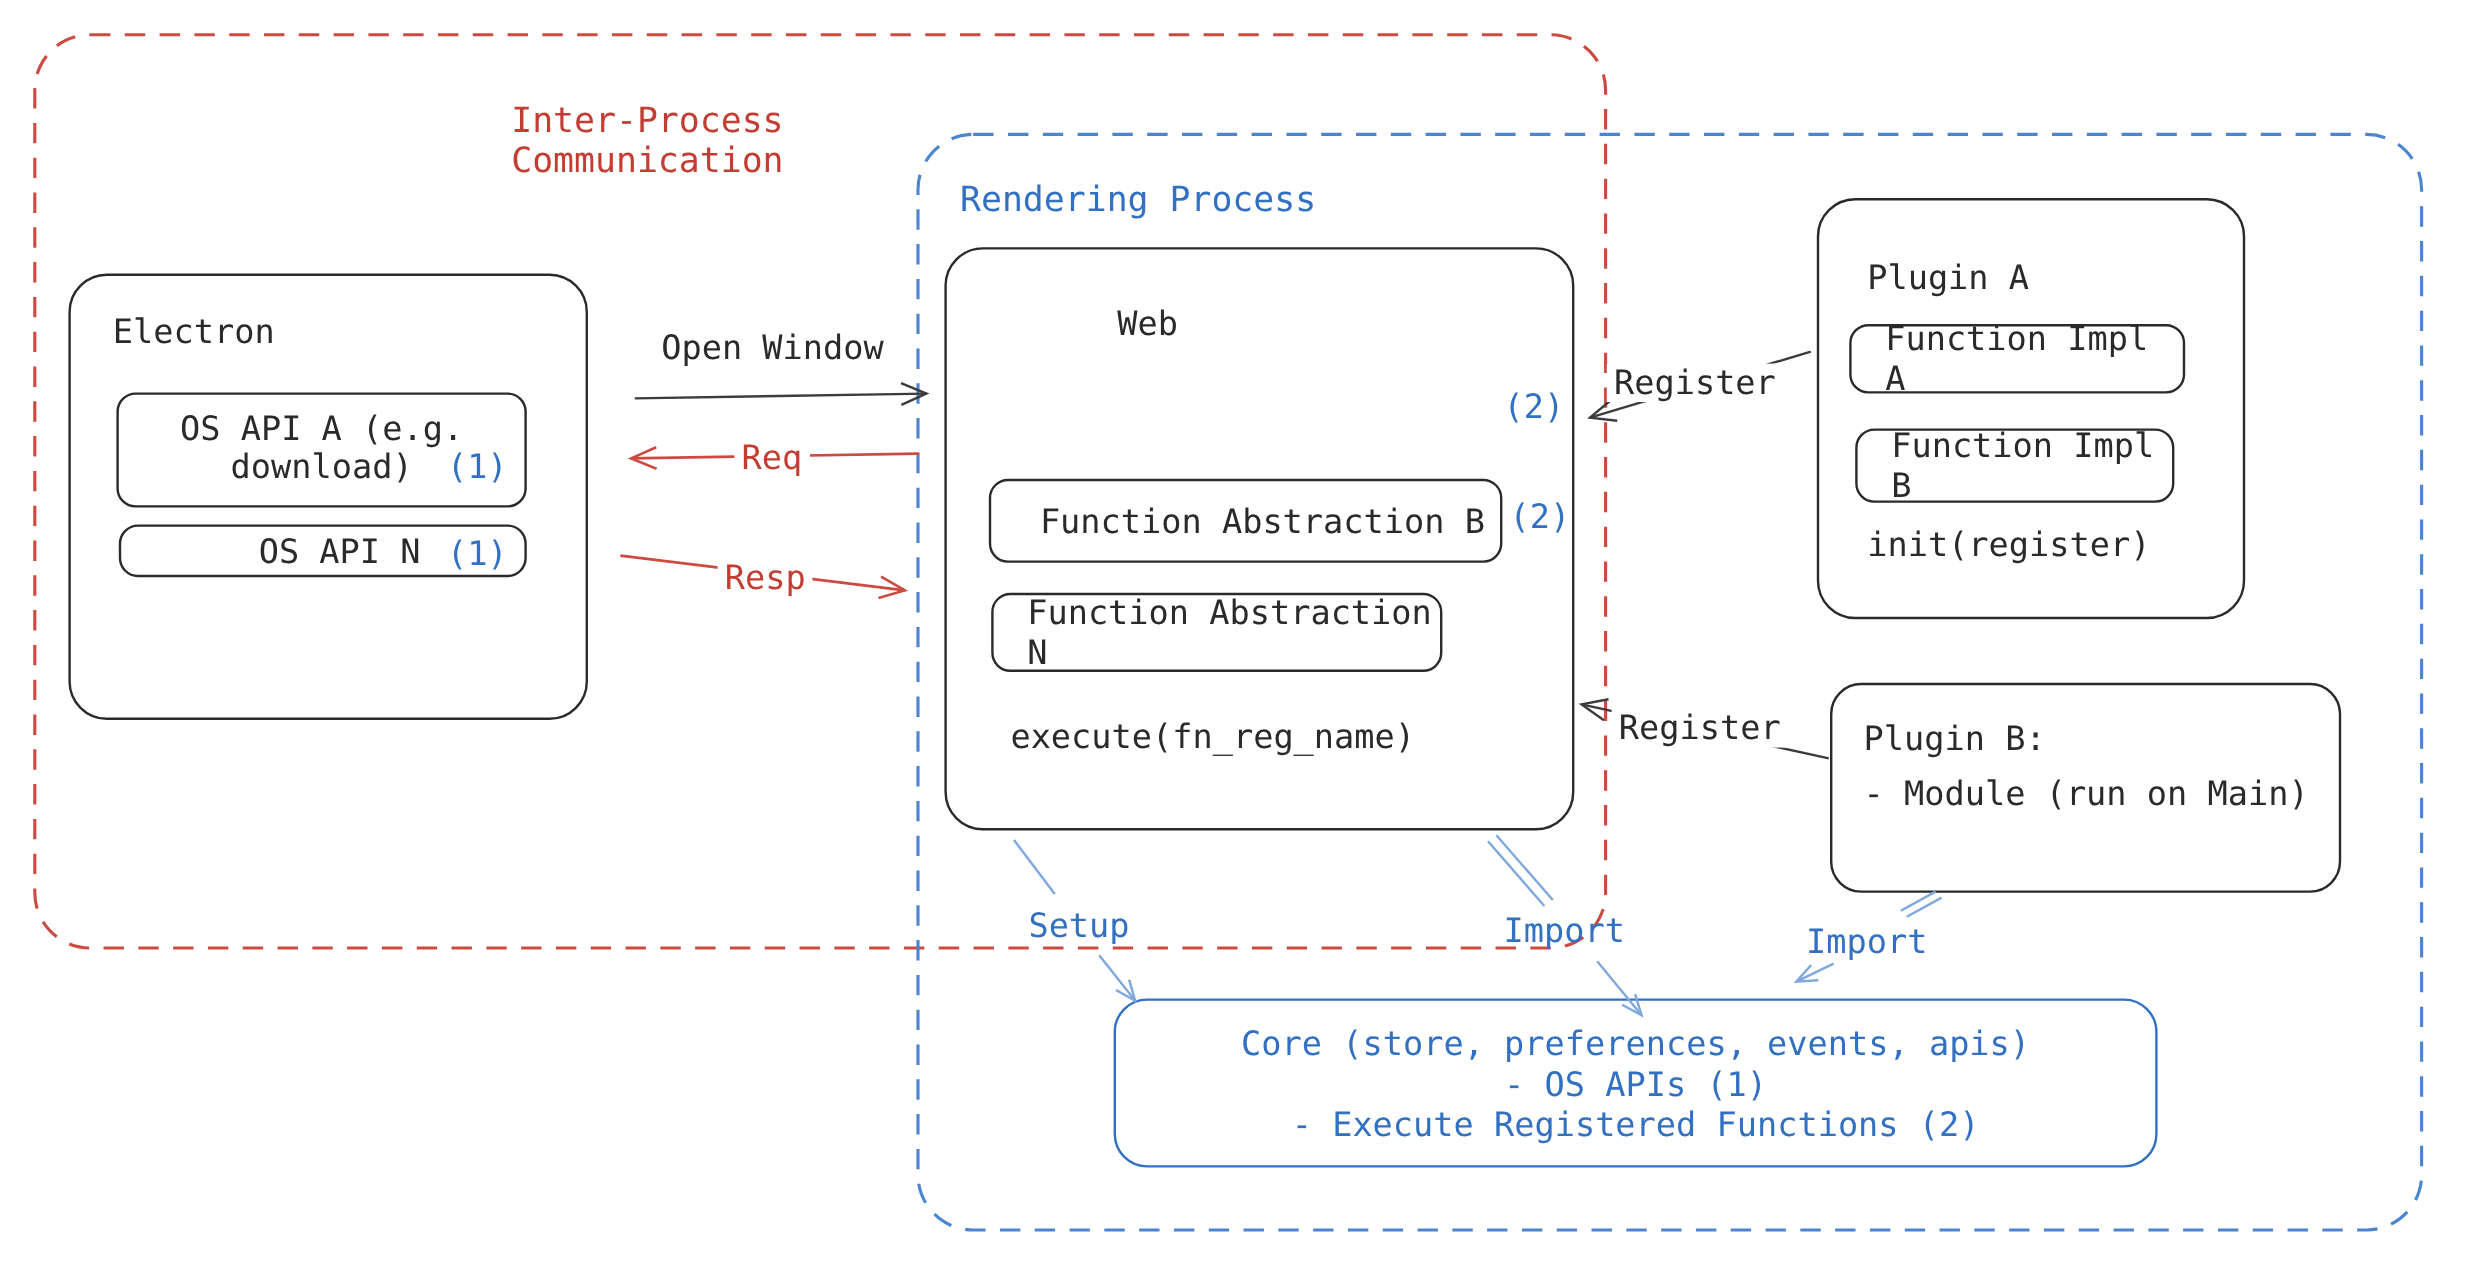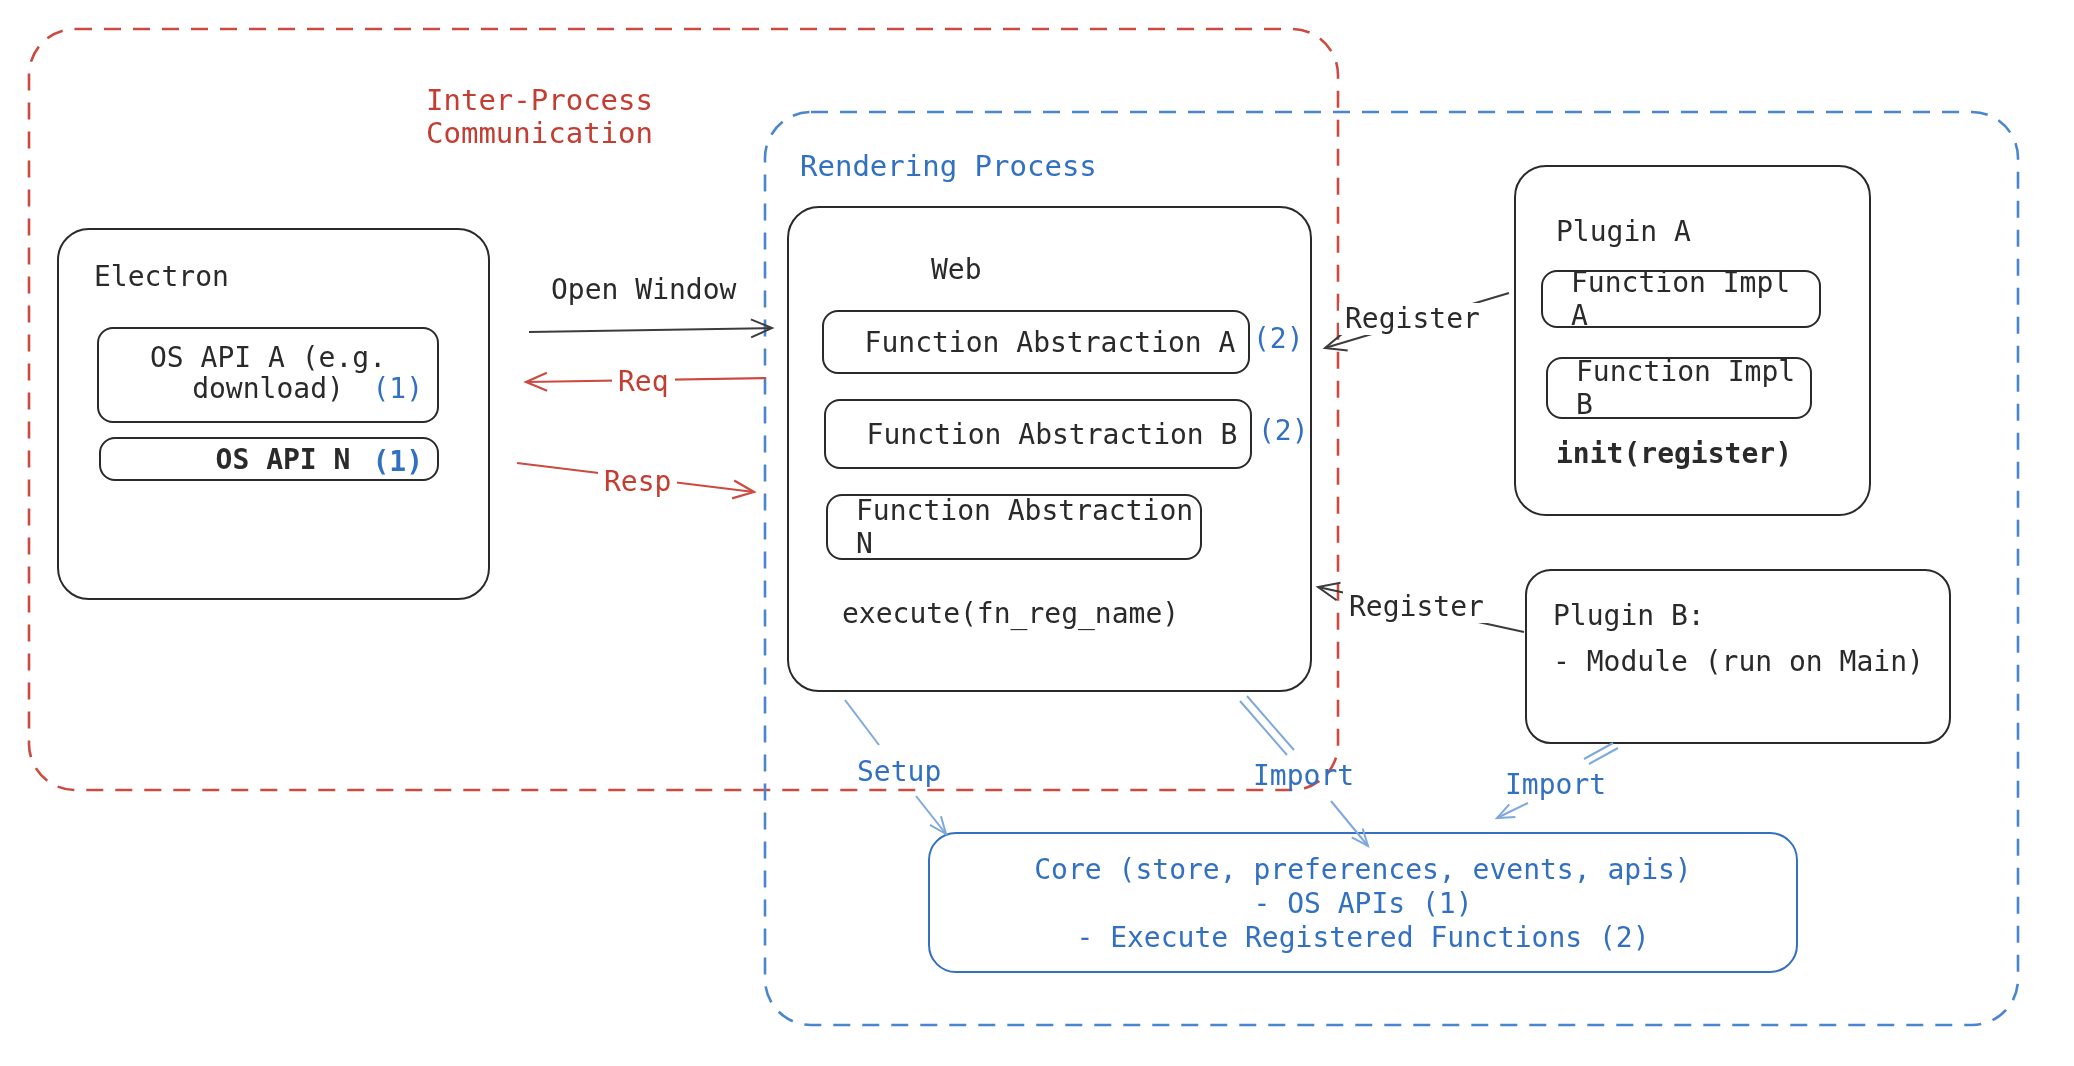--- a/index.html
+++ b/index.html
@@ -77,41 +77,40 @@
   </div>
   <div class="label blue-t" style="left:800px; top:150px; font-size:29px;">Rendering Process</div>
 
   <div class="box" style="left:57px; top:228px; width:433px; height:372px;">
     <div class="box-title" style="left:35px; top:30px;">Electron</div>
     <div class="subbox" style="left:38px; top:97px; width:342px; height:96px; text-align:center; padding-top:13px; line-height:31px;">
       <div>OS API A (e.g.</div>
       <div>download)</div>
       <span class="badge abs" style="right:14px; top:44px;">(1)</span>
     </div>
-    <div class="subbox flexc" style="left:40px; top:207px; width:340px; height:44px;font-weight:bold;">
+    <div class="subbox flexc" style="left:40px; top:207px; width:340px; height:44px;">
       <span>OS API N</span>
       <span class="badge abs" style="right:14px; top:6px;">(1)</span>
     </div>
   </div>
 
   <div class="box" style="left:787px; top:206px; width:525px; height:486px;">
     <div class="box-title" style="left:142px; top:45px;">Web</div>
-    <div class="subbox flexc" style="left:33px; top:102px; width:428px; height:64px;">Function Abstraction A</div>
     <span class="badge abs" style="left:464px; top:114px;">(2)</span>
     <div class="subbox flexc" style="left:35px; top:191px; width:428px; height:70px;">Function Abstraction B</div>
     <span class="badge abs" style="left:469px; top:206px;">(2)</span>
     <div class="subbox flexc" style="left:37px; top:286px; width:376px; height:66px;">Function Abstraction N</div>
     <div class="abs" style="left:53px; top:389px; font-size:28px;">execute(fn_reg_name)</div>
   </div>
 
   <div class="box" style="left:1514px; top:165px; width:357px; height:351px;">
     <div class="box-title" style="left:40px; top:48px;">Plugin A</div>
     <div class="subbox flexc" style="left:25px; top:103px; width:280px; height:58px;">Function Impl A</div>
     <div class="subbox flexc" style="left:30px; top:190px; width:266px; height:62px;">Function Impl B</div>
-    <div class="abs" style="left:40px; top:270px; font-size:28px;font-weight:bold;">init(register)</div>
+    <div class="abs" style="left:40px; top:270px; font-size:28px;">init(register)</div>
   </div>
 
   <div class="box" style="left:1525px; top:569px; width:426px; height:175px; border-radius:26px;">
     <div class="pluginb-lines">
       <div>Plugin B:</div>
       <div>- Module (run on Main)</div>
     </div>
   </div>
 
   <div class="core">

